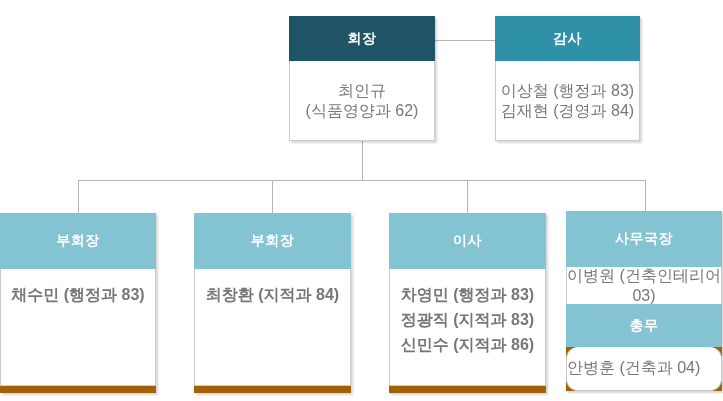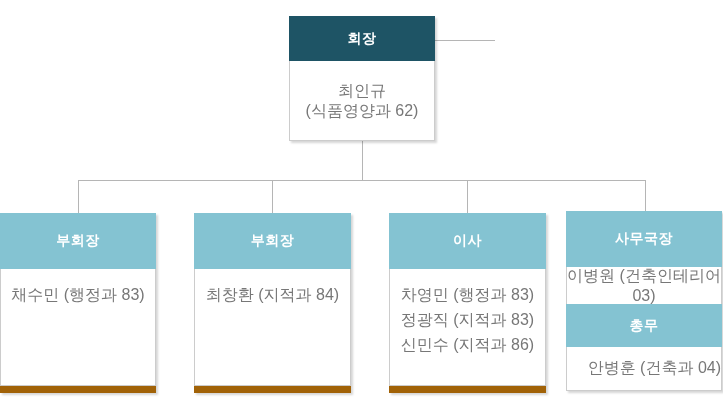--- a/index.html
+++ b/index.html
@@ -63,31 +63,32 @@
   }
   .body-top{
     height:80px;
     display:flex;flex-direction:column;align-items:center;justify-content:center;
     line-height:20px;
   }
   .body-list{
     height:117px;
     padding-top:13px;
     line-height:25px;
+    font-weight:bold;
   }
   
   .body-sg{
     height:37px;
     display:flex;align-items:center;justify-content:flex-start;
     border-bottom:none;
   }
   .hdr-ga{height:43px;}
   .body-ga{
     height:44px;
-    display:flex;align-items:center;justify-content:flex-end;
+    display:flex;align-items:center;justify-content:flex-start;border-radius:12px;
   }
 </style>
 </head>
 <body>
 
 <div class="stage">
 
   <div class="line line-top"></div>
   <div class="line line-vert-chairman"></div>
   <div class="line line-horiz"></div>
@@ -97,20 +98,27 @@
   <div class="line drop drop-4"></div>
 
   <div class="box box-chairman">
     <div class="hdr hdr-top hdr-dark">회장</div>
     <div class="body body-top">
       <div>최인규</div>
       <div>(식품영양과 62)</div>
     </div>
   </div>
 
+  <div class="box box-auditor">
+    <div class="hdr hdr-top hdr-mid">감사</div>
+    <div class="body body-top">
+      <div>이상철 (행정과 83)</div>
+      <div>김재현 (경영과 84)</div>
+    </div>
+  </div>
 
   <div class="box box-b1">
     <div class="hdr hdr-bottom hdr-light">부회장</div>
     <div class="body body-list">
       <div>채수민 (행정과 83)</div>
     </div>
   </div>
 
   <div class="box box-b2">
     <div class="hdr hdr-bottom hdr-light">부회장</div>

